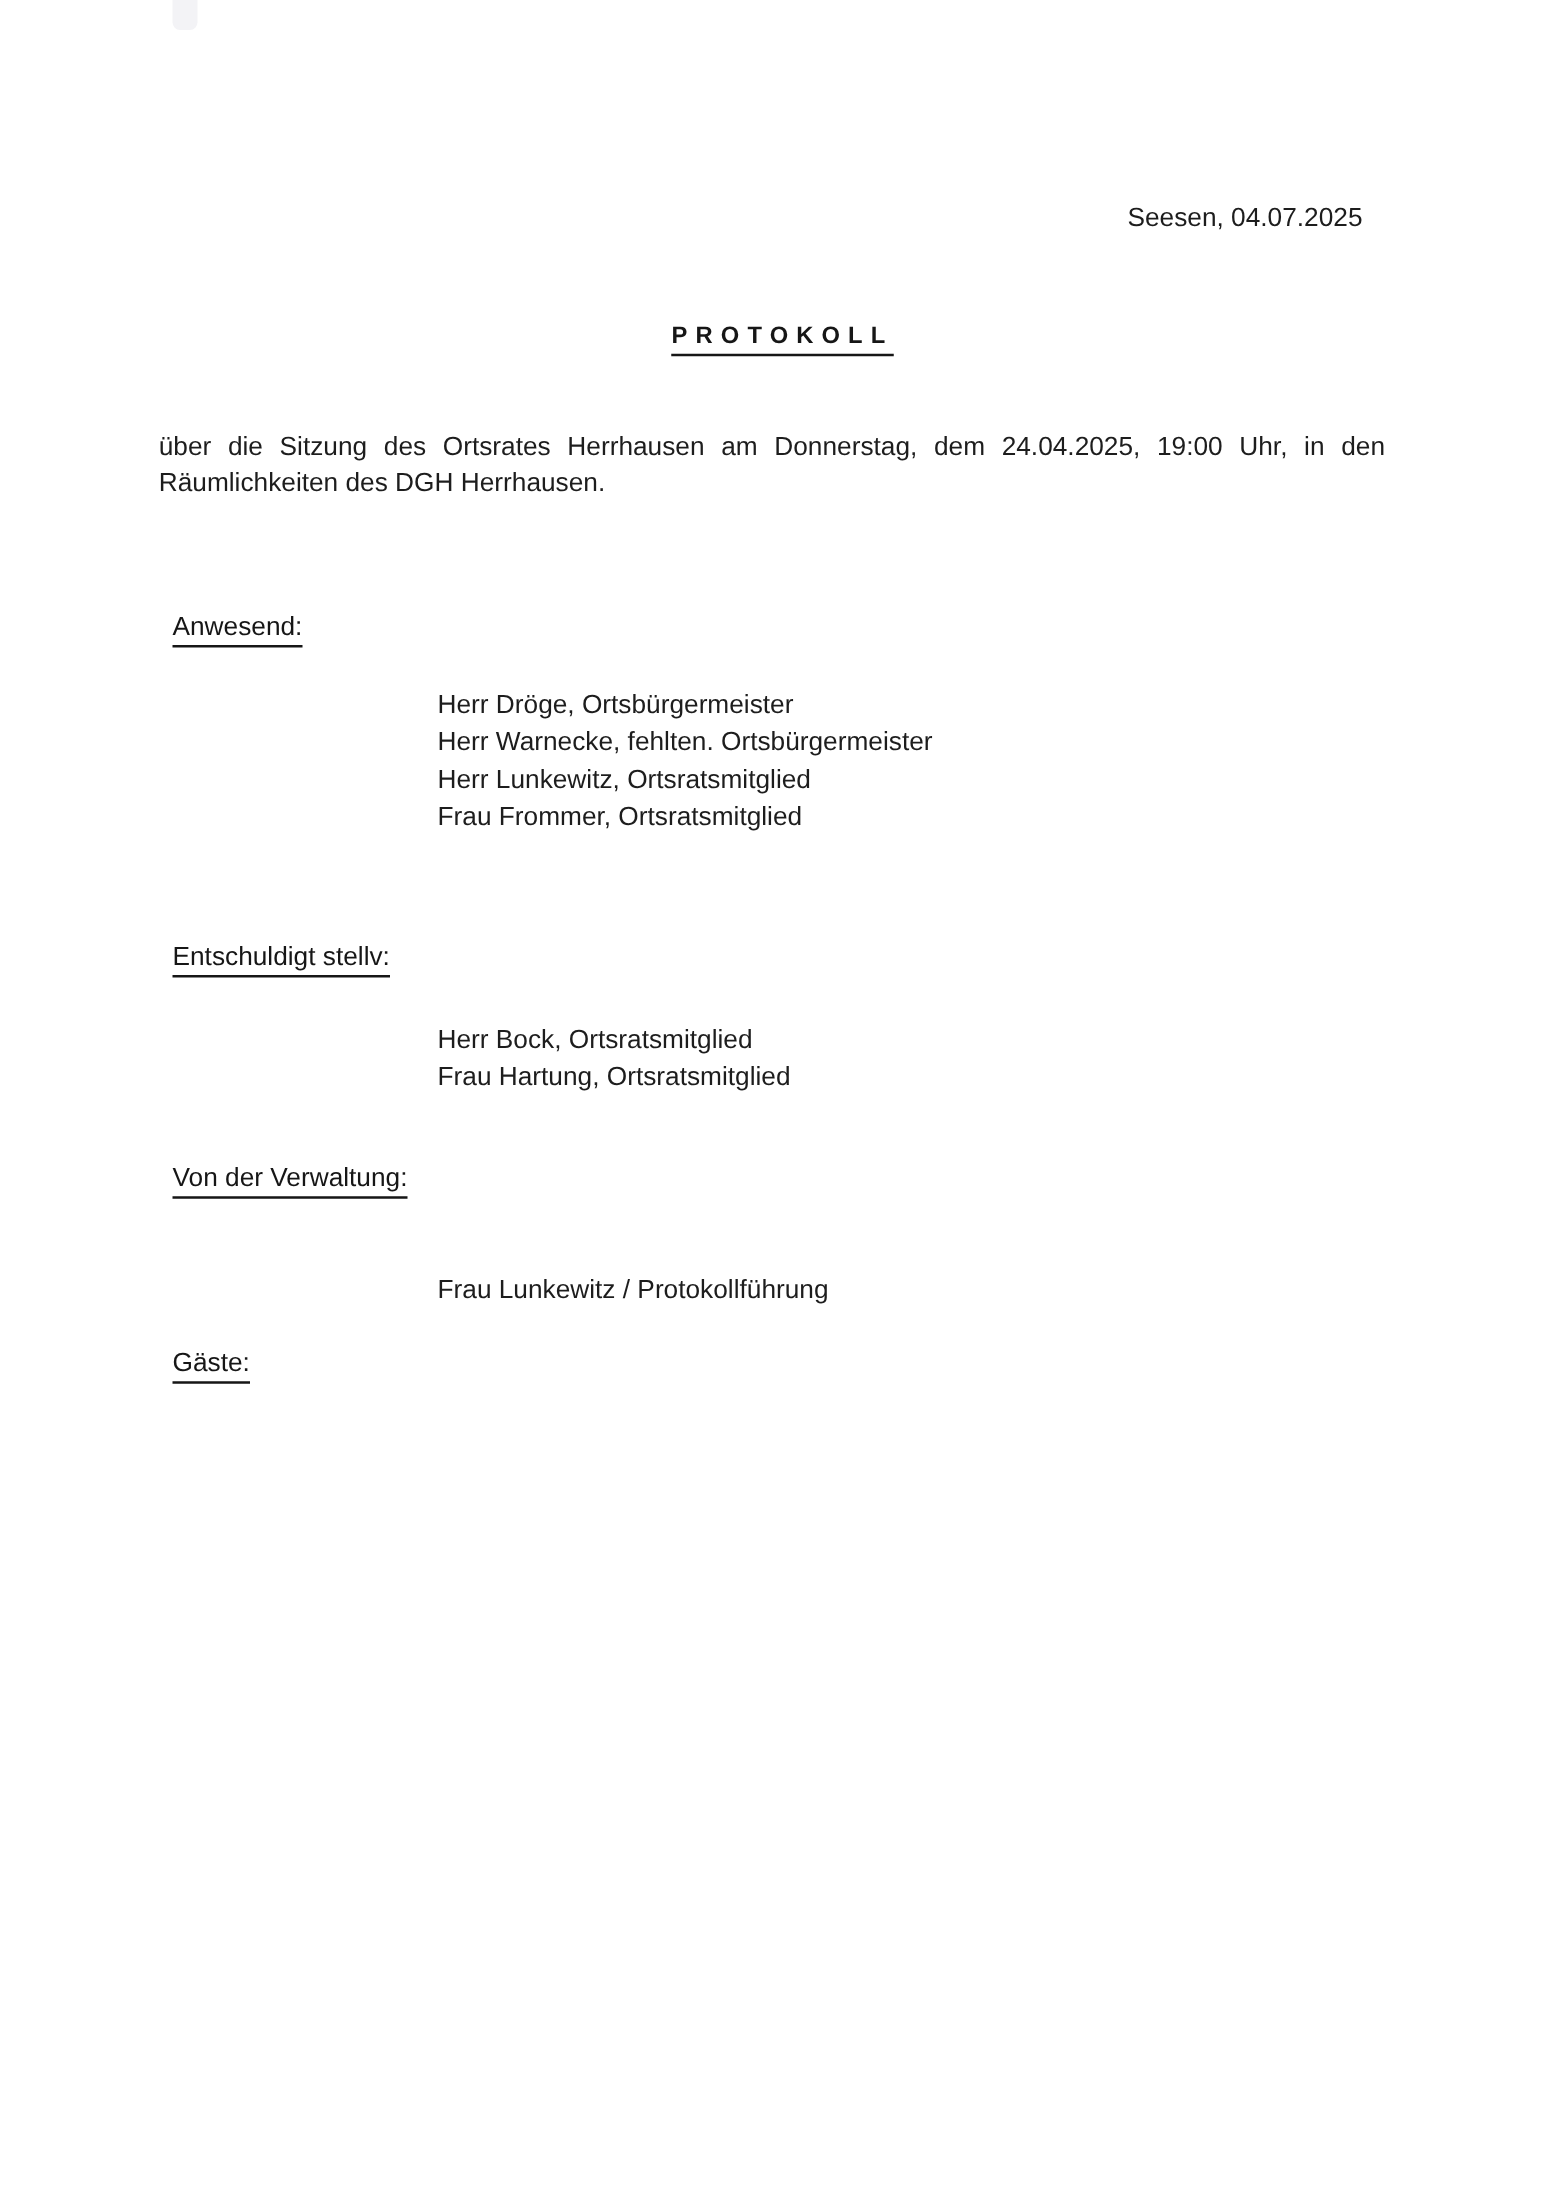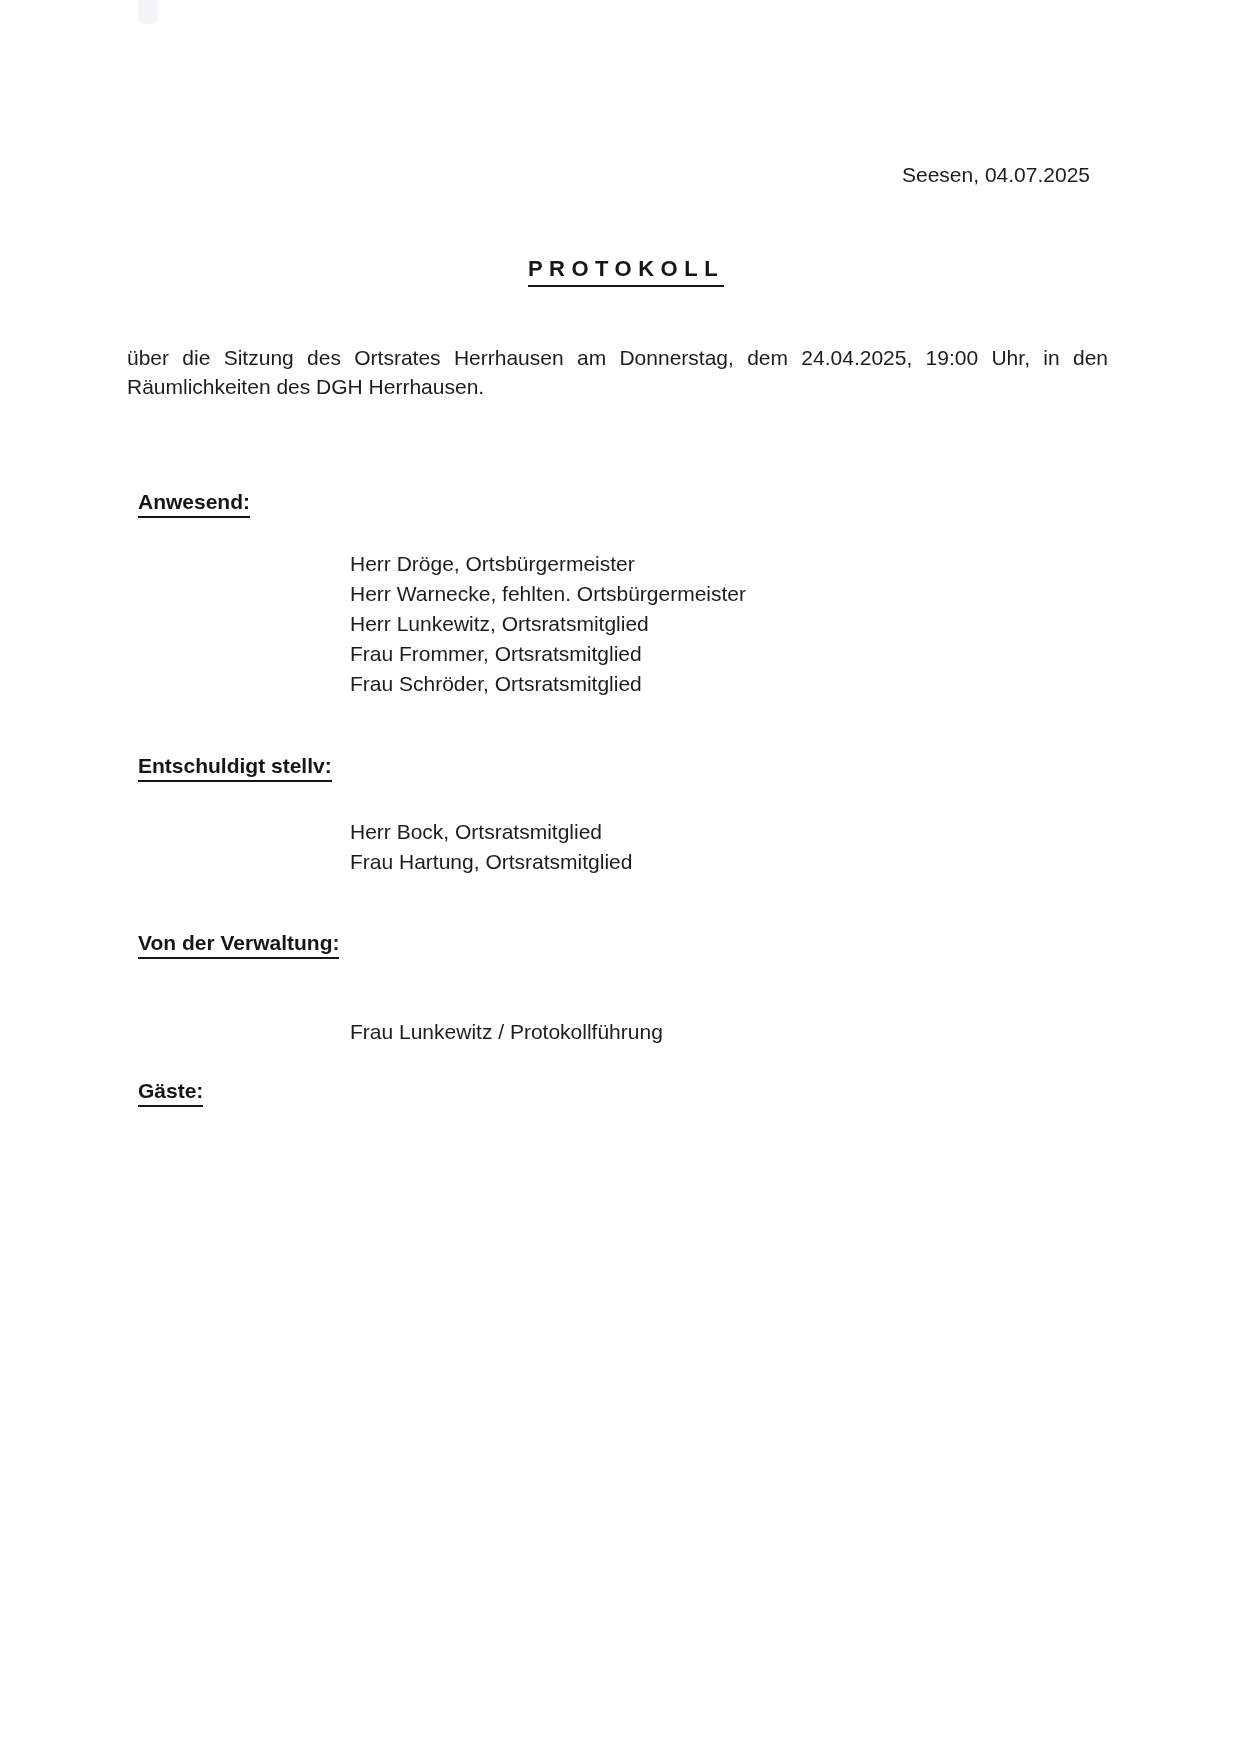--- a/index.html
+++ b/index.html
@@ -37,38 +37,38 @@
   .title-line {
     position: absolute;
     top: 256px;
     left: 0;
     width: 100%;
     text-align: center;
   }
   .title-line .title-text {
     display: inline-block;
     font-weight: bold;
-    font-size: 22px;
+    font-size: 19px;
     letter-spacing: 6.5px;
     color: #161616;
     border-bottom: 2px solid #161616;
     padding-bottom: 3px;
   }
   .intro-paragraph {
     position: absolute;
     top: 343px;
     left: 127px;
     width: 981px;
     text-align: justify;
     line-height: 29px;
   }
   .section-heading {
     position: absolute;
     left: 138px;
-    font-weight: bold;
+    font-weight: normal;
     color: #161616;
     white-space: nowrap;
   }
   .section-heading .heading-text {
     display: inline-block;
     border-bottom: 2px solid #161616;
     padding-bottom: 2px;
   }
   .person-list {
     position: absolute;
@@ -102,21 +102,20 @@
   <div class="intro-paragraph">über die Sitzung des Ortsrates Herrhausen am Donnerstag, dem 24.04.2025, 19:00 Uhr, in den Räumlichkeiten des DGH Herrhausen.</div>
 
   <div class="section-heading pos-anwesend-heading">
     <span class="heading-text">Anwesend:</span>
   </div>
   <div class="person-list pos-anwesend-list">
       <div class="person-line">Herr Dröge, Ortsbürgermeister</div>
       <div class="person-line">Herr Warnecke, fehlten. Ortsbürgermeister</div>
       <div class="person-line">Herr Lunkewitz, Ortsratsmitglied</div>
       <div class="person-line">Frau Frommer, Ortsratsmitglied</div>
-      <div class="person-line">Frau Schröder, Ortsratsmitglied</div>
     </div>
 
   <div class="section-heading pos-entschuldigt-heading">
     <span class="heading-text">Entschuldigt stellv:</span>
   </div>
   <div class="person-list pos-entschuldigt-list">
       <div class="person-line">Herr Bock, Ortsratsmitglied</div>
       <div class="person-line">Frau Hartung, Ortsratsmitglied</div>
     </div>
 

